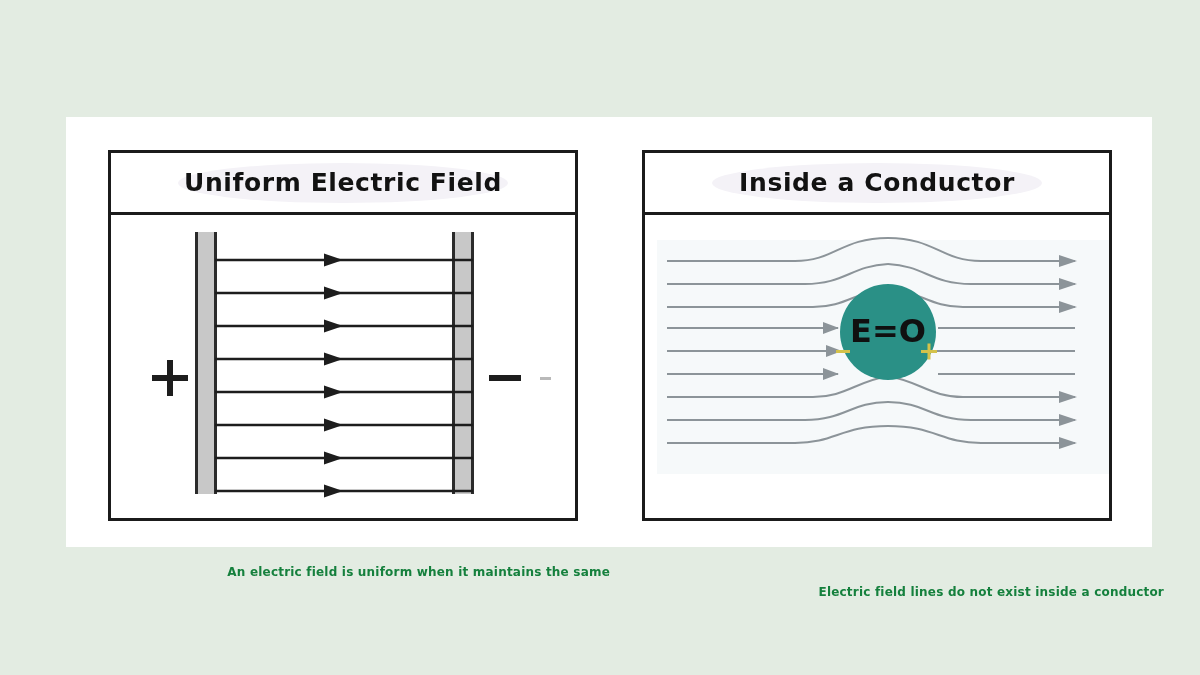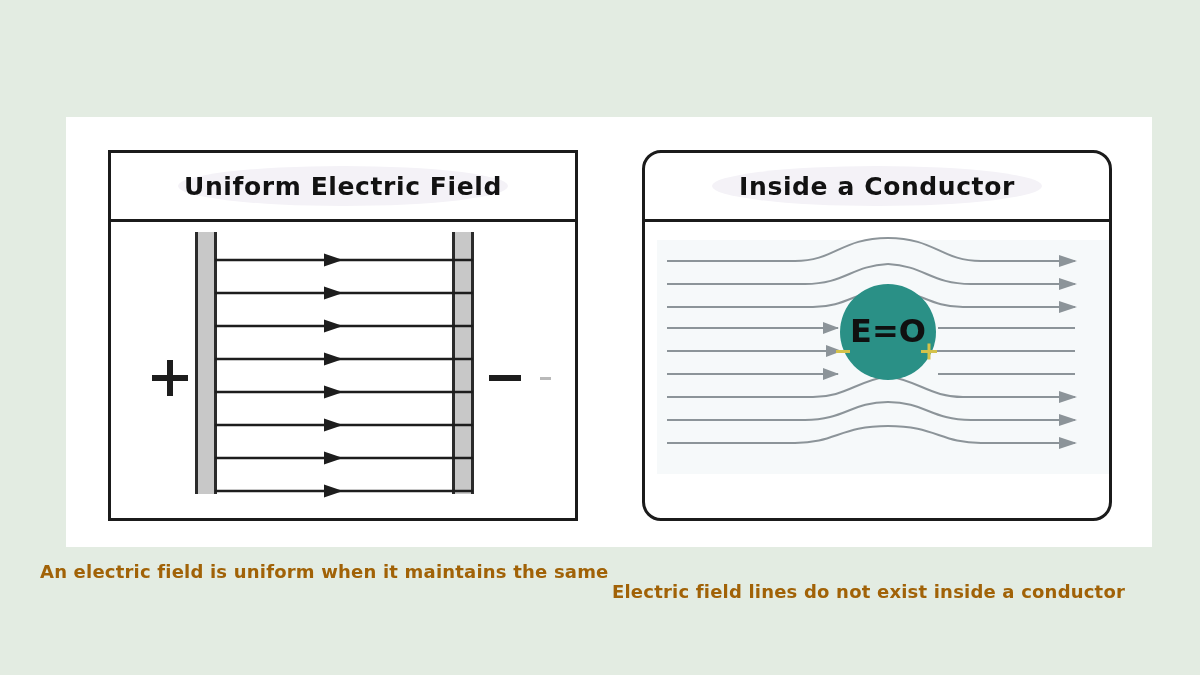--- a/index.html
+++ b/index.html
@@ -28,26 +28,26 @@
   
   .panel {
     position: absolute;
     top: 33px;               
     height: 371px;           
     border: 3px solid #1b1b1b;
     background: #ffffff;
     box-sizing: border-box;
   }
   #panel-left  { left: 42px;  width: 470px; }   
-  #panel-right { left: 576px; width: 470px; border-radius: 19px; }   
+  #panel-right { left: 576px; width: 470px; }   
 
   .panel-title-bar {
     position: absolute;
     left: 0; top: 0; right: 0;
-    height: 69px;            
+    height: 62px;            
     border-bottom: 3px solid #1b1b1b;
     display: flex;
     align-items: center;
     justify-content: center;
     box-sizing: border-box;
   }
   .panel-title {
     font-family: "DejaVu Sans", sans-serif;
     font-size: 25px;
     font-weight: 700;
@@ -79,25 +79,25 @@
   #uniform-field-svg,
   #conductor-svg {
     display: block;
     width: 100%;
     height: 100%;
   }
 
   
   .caption {
     position: absolute;
-    text-align: left;
+    text-align: right;
     font-family: "DejaVu Sans", sans-serif;
-    font-size: 18px;
+    font-size: 12px;
     font-weight: 700;
-    color: #a16207;
+    color: #15803d;
     line-height: 36px;
     letter-spacing: 0.2px;
   }
   #caption-left  { left: 40px;  top: 554px; width: 570px; }
   #caption-right { left: 612px; top: 574px; width: 552px; }
   .caption-line { display: block; white-space: nowrap; }
 </style>
 </head>
 <body>
 

